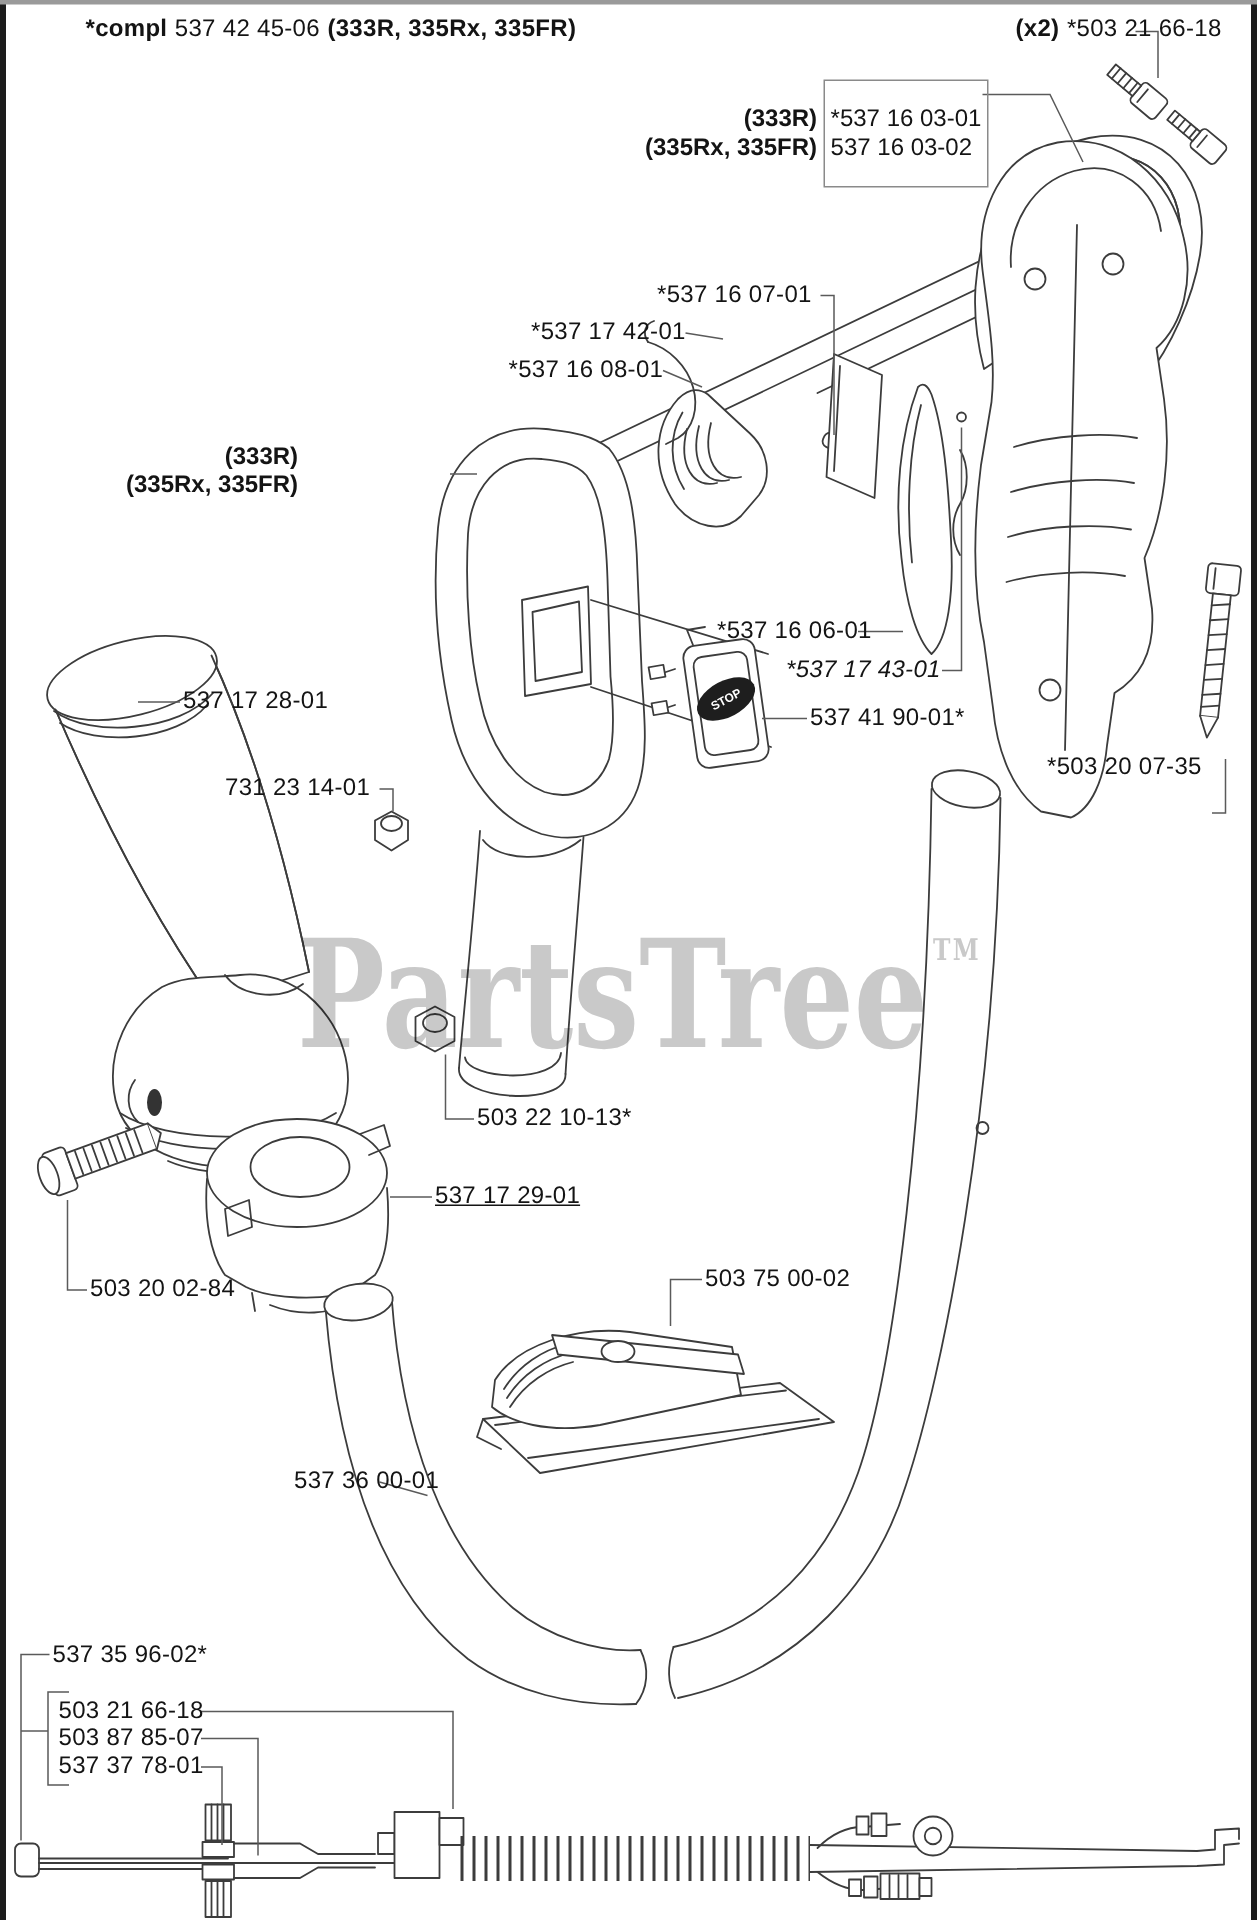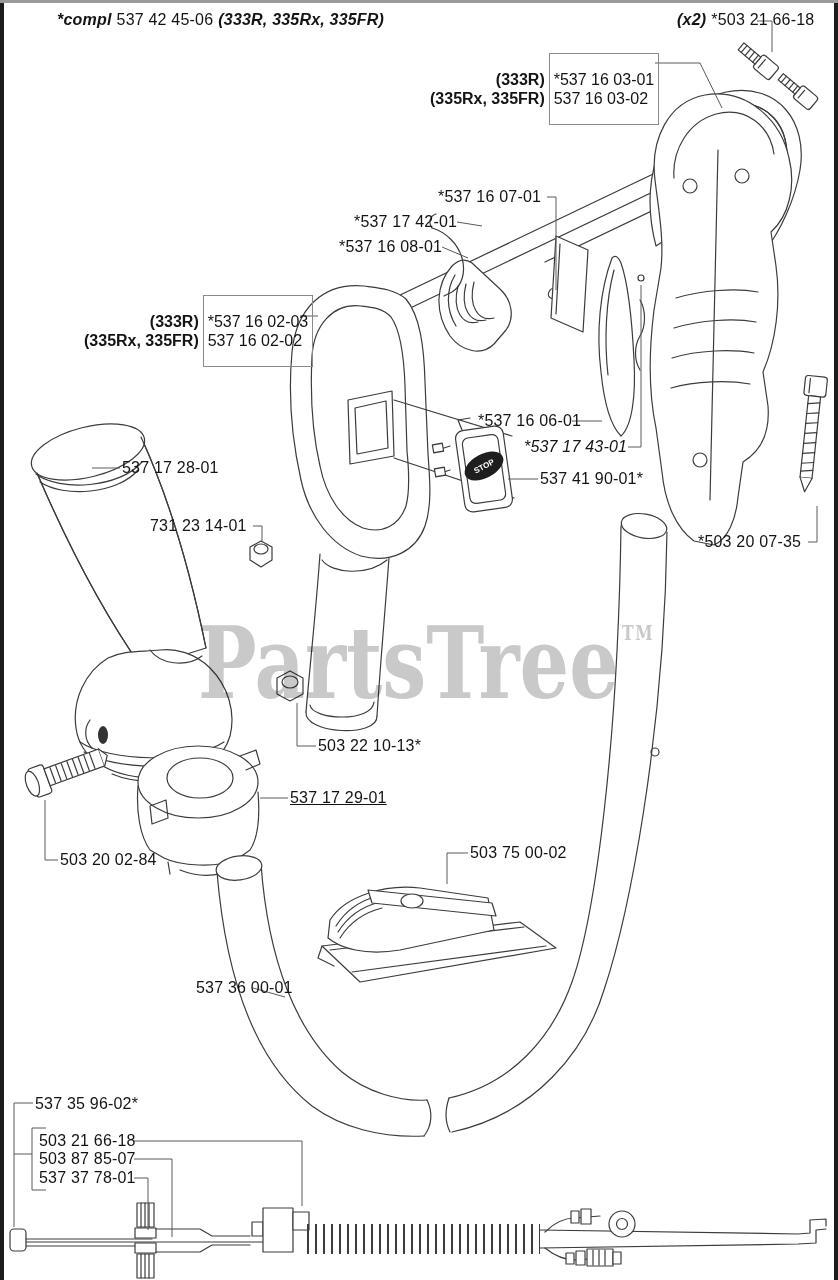--- a/index.html
+++ b/index.html
@@ -5,21 +5,21 @@
   html,body{margin:0;padding:0;}
   body{
     width:838px;height:1280px;position:relative;overflow:hidden;
     background:#ffffff;font-family:"Liberation Sans",sans-serif;
   }
   svg{position:absolute;left:0;top:0;z-index:1;}
   .lbl{
     position:absolute;z-index:10;font:16px/18px "Liberation Sans",sans-serif;
     color:#141414;white-space:nowrap;letter-spacing:0.2px;
   }
-  .lbl .b{font-weight:bold;font-style:italic;}
+  .lbl .b{font-weight:bold;}
   .lbl span + span{margin-left:5px;}
   .dual{position:absolute;z-index:10;display:flex;align-items:center;
     font:16px/19px "Liberation Sans",sans-serif;color:#141414;white-space:nowrap;}
   .dual .models{text-align:right;font-weight:bold;margin-right:4px;}
   .dual .nums{border:1px solid #8a8a8a;padding:16px 4px;background:transparent;}
   .watermark{
     position:absolute;left:198px;top:583px;z-index:5;
     font-family:"DejaVu Serif",serif;font-weight:bold;font-size:100px;line-height:100px;
     color:#c9c9c9;transform:scaleX(0.78);transform-origin:left top;
     mix-blend-mode:multiply;white-space:nowrap;
@@ -330,35 +330,31 @@
     <div>*537 16 03-01</div>
     <div>537 16 03-02</div>
   </div>
 </div>
 
 <div class="dual" style="left:84px;top:295px;">
   <div class="models">
     <div>(333R)</div>
     <div>(335Rx, 335FR)</div>
   </div>
-  <div class="nums">
-    <div>*537 16 02-03</div>
-    <div>537 16 02-02</div>
-  </div>
 </div>
 
 <div class="lbl" style="left:438px;top:188px;">*537 16 07-01</div>
 <div class="lbl" style="left:354px;top:213px;">*537 17 42-01</div>
 <div class="lbl" style="left:339px;top:238px;">*537 16 08-01</div>
 <div class="lbl" style="left:478px;top:412px;">*537 16 06-01</div>
 <div class="lbl" style="left:524px;top:438px;font-style:italic;">*537 17 43-01</div>
 <div class="lbl" style="left:540px;top:470px;">537 41 90-01*</div>
 <div class="lbl" style="left:122px;top:459px;">537 17 28-01</div>
 <div class="lbl" style="left:150px;top:517px;">731 23 14-01</div>
-<div class="lbl" style="left:698px;top:533px;text-align:center;">*503 20 07-35</div>
+<div class="lbl" style="left:698px;top:503px;text-align:center;">*503 20 07-35</div>
 <div class="lbl" style="left:318px;top:737px;">503 22 10-13*</div>
 <div class="lbl" style="left:290px;top:789px;text-decoration:underline;">537 17 29-01</div>
 <div class="lbl" style="left:60px;top:851px;">503 20 02-84</div>
 <div class="lbl" style="left:470px;top:844px;">503 75 00-02</div>
 <div class="lbl" style="left:150px;top:979px;margin-left:46px;">537 36 00-01</div>
 <div class="lbl" style="left:35px;top:1095px;">537 35 96-02*</div>
 <div class="lbl" style="left:39px;top:1132px;">503 21 66-18</div>
 <div class="lbl" style="left:39px;top:1150px;">503 87 85-07</div>
 <div class="lbl" style="left:39px;top:1169px;">537 37 78-01</div>
 

